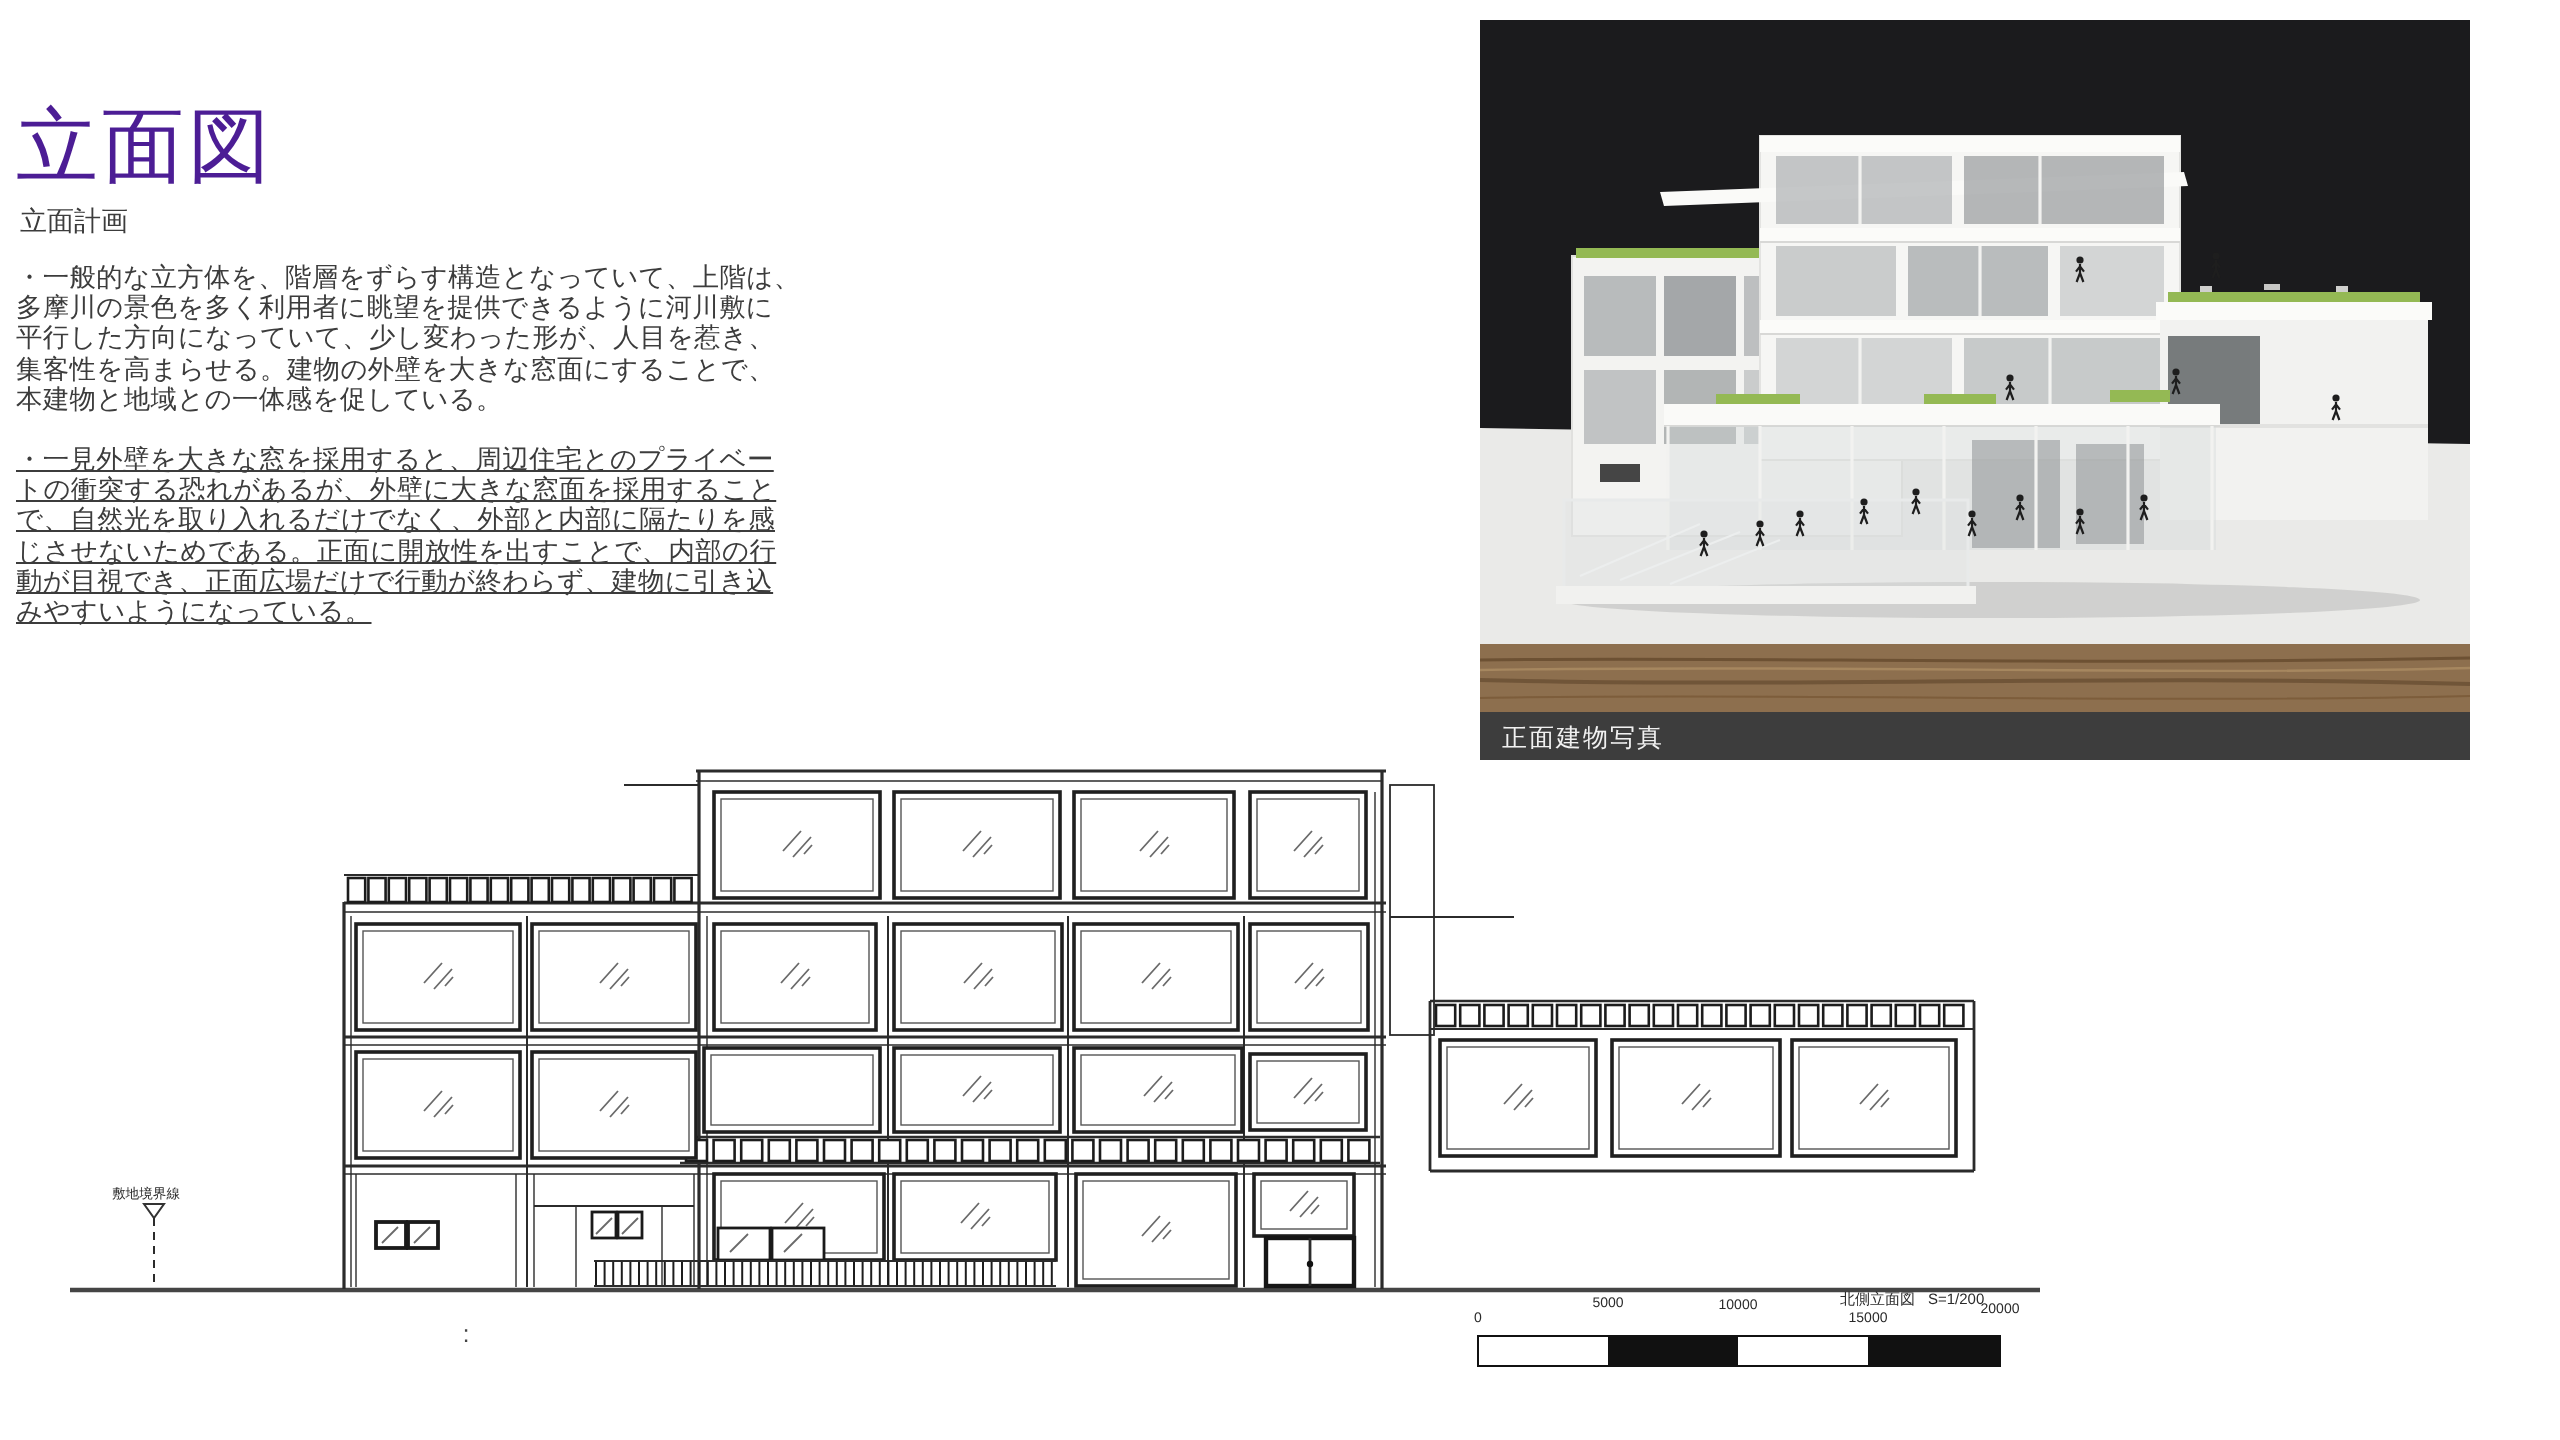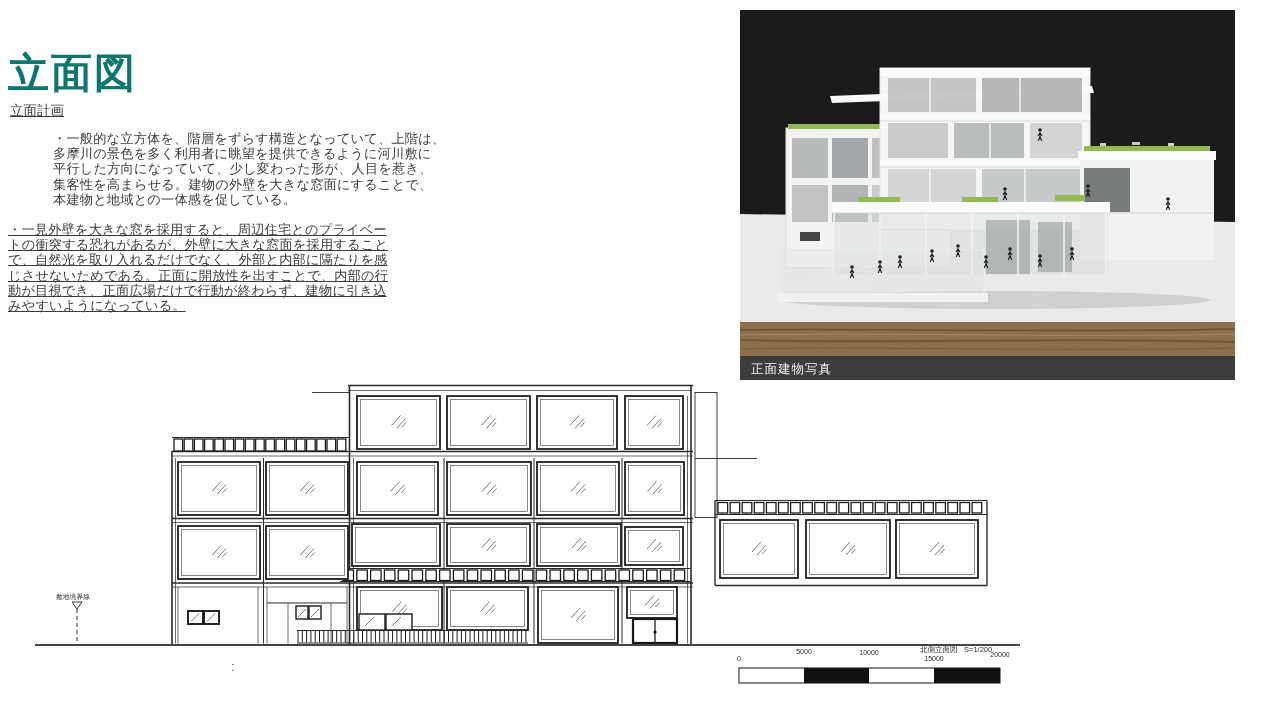--- a/index.html
+++ b/index.html
@@ -1,22 +1,22 @@
 <!DOCTYPE html>
 <html><head>
 <meta charset="utf-8">
 <style>
   html,body{margin:0;padding:0;width:1280px;height:720px;background:#fff;overflow:hidden;
     font-family:"Liberation Sans","DejaVu Sans",sans-serif;}
   .abs{position:absolute;}
-  .slide-title{left:8px;top:46px;font-size:41px;color:#0f766e;font-weight:700;letter-spacing:2px;}
-  .slide-subtitle{left:10px;top:102px;font-size:13.5px;color:#3c3c3c;text-decoration:underline;}
+  .slide-title{left:8px;top:46px;font-size:41px;color:#4c1d95;font-weight:400;letter-spacing:2px;}
+  .slide-subtitle{left:10px;top:102px;font-size:13.5px;color:#3c3c3c;}
   .para{left:8px;width:424px;font-size:13.2px;line-height:15.2px;color:#3c3c3c;
     white-space:pre-line;letter-spacing:.2px;}
-  #para1{top:131px;margin-left:45px;} #para2{top:222px;text-decoration:underline;}
+  #para1{top:131px;} #para2{top:222px;text-decoration:underline;}
   #photo-svg{left:740px;top:10px;}
   #elev-svg{left:0;top:0;}
   svg text{font-family:"Liberation Sans","DejaVu Sans",sans-serif;}
   
   .ln{stroke:#2b2b2b;fill:none;}
   .w16{stroke-width:1.6;} .w14{stroke-width:1.4;} .w12{stroke-width:1.2;}
   .w11{stroke-width:1.1;} .w10{stroke-width:1;} .w09{stroke-width:.9;} .w07{stroke-width:.7;}
   .wo{fill:#fff;stroke:#1f1f1f;stroke-width:1.8;}
   .wi{fill:none;stroke:#555;stroke-width:.7;}
   .glassp{stroke:#6a6a6a;stroke-width:.9;fill:none;}

